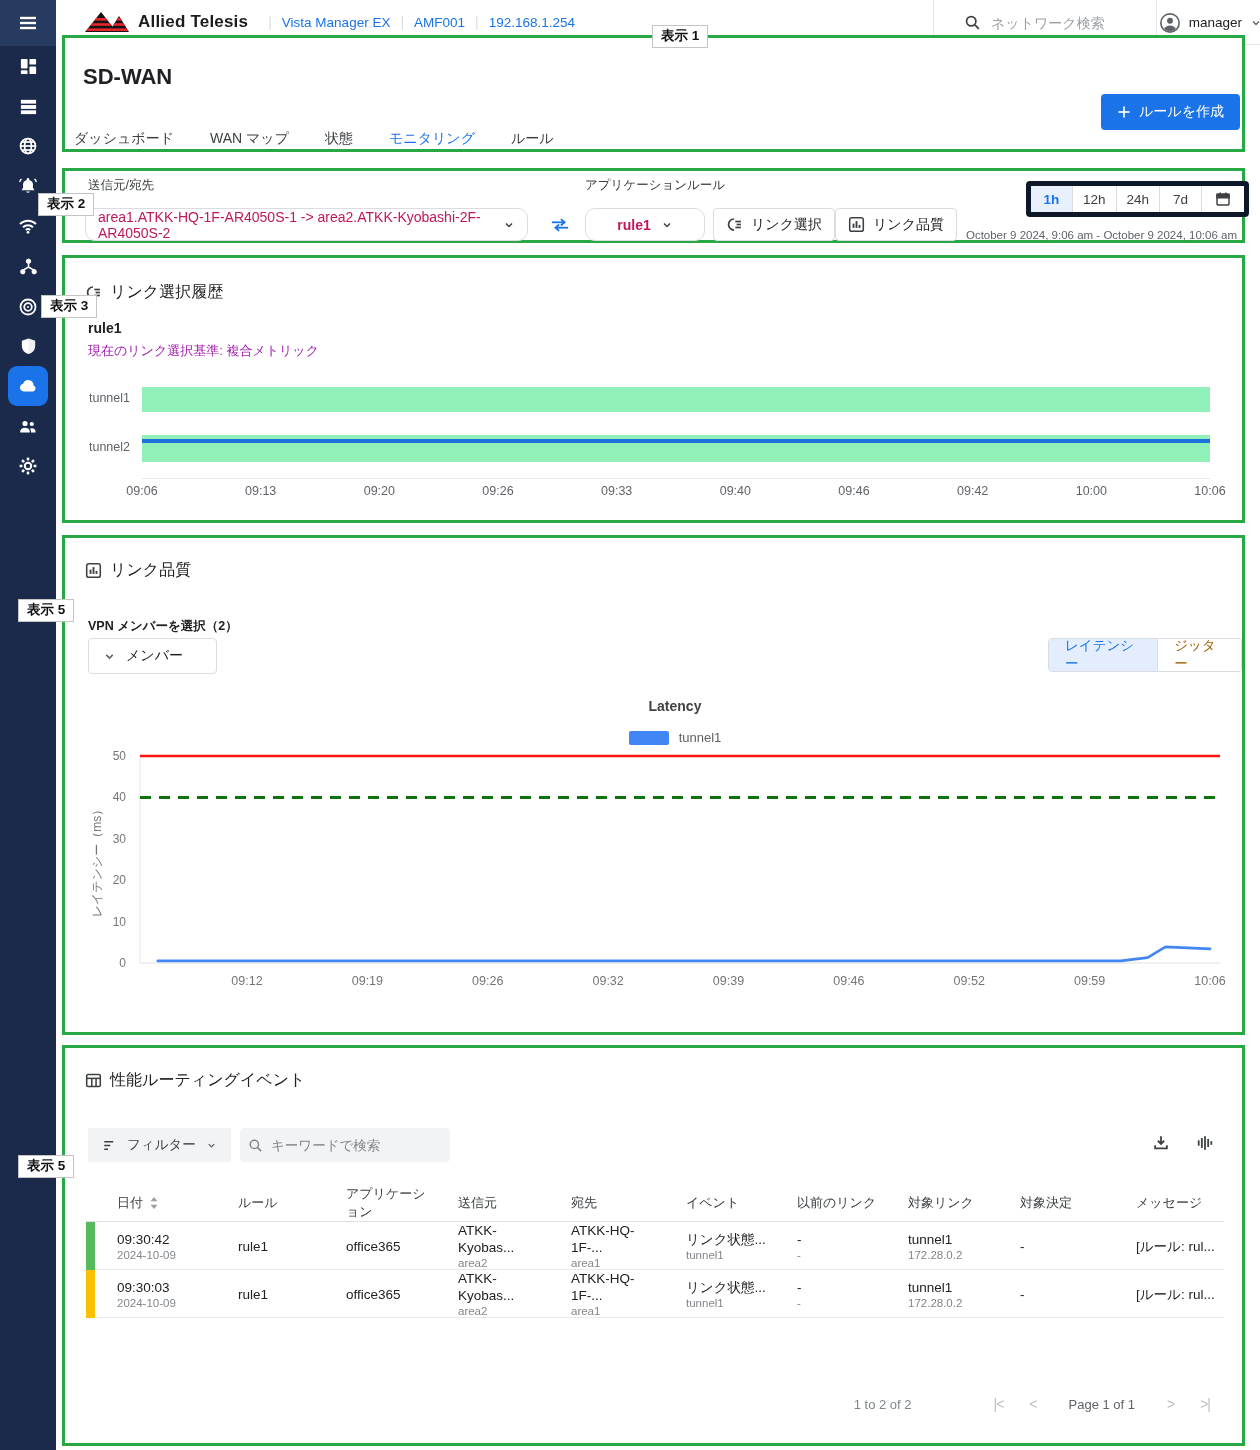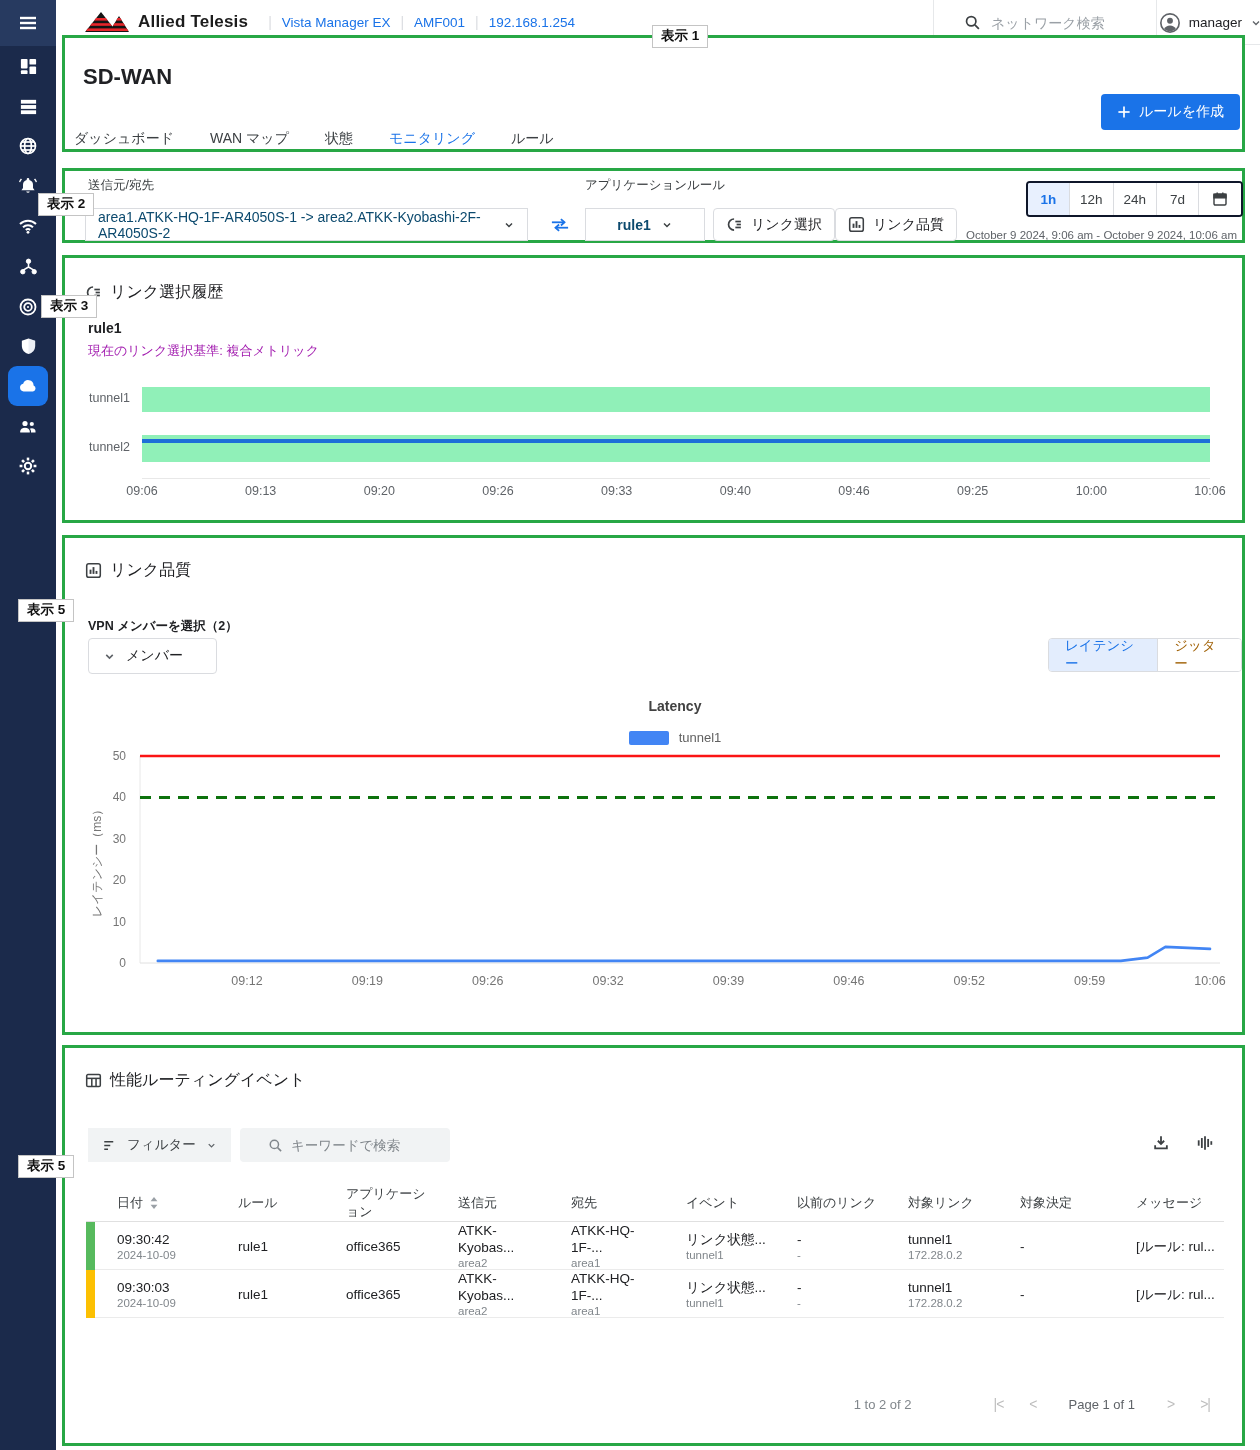--- a/index.html
+++ b/index.html
@@ -36,24 +36,24 @@
   #panel1 { top:35px; height:117px; }
   .page-title { position:absolute; left:18px; top:26px; font-size:22px; font-weight:700; color:#202124; }
   .create-btn { position:absolute; right:2px; top:56px; height:36px; background:#1a73e8; color:#fff; border:none; border-radius:4px; font-size:14px; padding:0 16px; display:flex; align-items:center; gap:8px; cursor:pointer; font-family:inherit; }
   .tabs { position:absolute; left:9px; top:90px; display:flex; gap:36px; }
   .tab { font-size:14px; color:#3c4043; cursor:pointer; padding:2px 0; }
   .tab.active { color:#1a73e8; }
 
   
   #panel2 { top:168px; height:75px; }
   .fld-label { position:absolute; font-size:12.5px; color:#3c4043; }
-  .select { position:absolute; height:33px; border:1px solid #dadce0; border-radius:0; background:#fff; display:flex; align-items:center; gap:10px; padding:0 12px; font-size:14px; font-weight:500; color:#0c4a6e; cursor:pointer; }
+  .select { position:absolute; height:33px; border:1px solid #dadce0; border-radius:10px; background:#fff; display:flex; align-items:center; gap:10px; padding:0 12px; font-size:14px; font-weight:500; color:#be185d; cursor:pointer; }
   .ghost-btn { position:absolute; height:33px; border:1px solid #dadce0; border-radius:4px; background:#fff; display:flex; align-items:center; gap:8px; padding:0 12px; font-size:14px; color:#202124; cursor:pointer; }
   .swap-btn { position:absolute; width:34px; height:30px; display:flex; align-items:center; justify-content:center; cursor:pointer; }
-  .range-group { position:absolute; left:961px; top:10px; height:36px; display:flex; border:2px solid #0f172a; border-radius:4px; overflow:hidden; }
+  .range-group { position:absolute; left:961px; top:10px; height:36px; display:flex; border:5px solid #0f172a; border-radius:4px; overflow:hidden; }
   .range-cell { min-width:42px; padding:0 10px; display:flex; align-items:center; justify-content:center; font-size:13.5px; color:#3c4043; border-right:1px solid #dadce0; cursor:pointer; background:#fff; }
   .range-cell:last-child { border-right:none; }
   .range-cell.active { background:#e8f0fe; color:#1a73e8; font-weight:600; }
   .date-range { position:absolute; right:5px; top:58px; font-size:11.5px; color:#5f6368; }
 
   
   .sec-head { position:absolute; left:20px; display:flex; align-items:center; gap:8px; font-size:16px; color:#202124; }
   .sec-head .i { color:#3c4043; }
 
   
@@ -76,21 +76,21 @@
   .chart-title { position:absolute; left:75px; width:1070px; top:160px; text-align:center; font-size:14px; font-weight:700; color:#424242; }
   .legend { position:absolute; left:75px; width:1070px; top:192px; display:flex; align-items:center; justify-content:center; gap:10px; }
   .legend .sw { width:40px; height:14px; border-radius:2px; }
   .legend .lb { font-size:13px; color:#616161; }
   .y-axis-label { position:absolute; left:-50px; top:314px; width:164px; text-align:center; font-size:12px; color:#757575; transform:rotate(-90deg); }
   .x-axis-label { position:absolute; left:75px; width:1070px; top:458px; text-align:center; font-size:12.5px; font-weight:700; color:#424242; }
 
   
   #panel5 { top:1045px; height:401px; }
   .filter-btn { position:absolute; left:23px; top:80px; height:34px; background:#f1f3f4; border:none; border-radius:0; display:flex; align-items:center; gap:10px; padding:0 14px; font-size:13.5px; color:#3c4043; cursor:pointer; font-family:inherit; }
-  .kw-search { position:absolute; left:175px; top:80px; width:210px; height:34px; background:#f1f3f4; border-radius:4px; display:flex; align-items:center; gap:8px; padding:0 28px; }
+  .kw-search { position:absolute; left:175px; top:80px; width:210px; height:34px; background:#f1f3f4; border-radius:4px; display:flex; align-items:center; gap:8px; padding:0 8px; }
   .kw-search input { background:transparent; border:none; outline:none; font-size:13.5px; width:150px; font-family:inherit; color:#202124; }
   .kw-search input::placeholder { color:#80868b; }
   .tools { position:absolute; right:28px; top:86px; display:flex; gap:26px; color:#3c4043; }
   .tools span { cursor:pointer; }
   .tbl { position:absolute; left:21px; top:137px; width:1138px; }
   .tbl-grid { display:grid; grid-template-columns:10px 121px 108px 112px 113px 115px 111px 111px 112px 116px 109px; align-items:center; }
   .tbl-head { height:37px; border-bottom:1px solid #e0e0e0; }
   .tbl-head .hc { font-size:13px; color:#3c4043; padding-left:21px; display:flex; align-items:center; gap:6px; }
   .tbl-row { height:48px; border-bottom:1px solid #ebebeb; cursor:pointer; }
   .sev { width:9px; height:48px; }
@@ -393,21 +393,21 @@
         <div style="position: absolute; left: 0px; right: 0px; top: 4px; height: 4px; background: rgb(30, 111, 216);"></div>
       </div>
       <div class="ls-axis"></div>
       <div class="ls-tick" style="left: 77px;">09:06</div>
       <div class="ls-tick" style="left: 195.667px;">09:13</div>
       <div class="ls-tick" style="left: 314.333px;">09:20</div>
       <div class="ls-tick" style="left: 433px;">09:26</div>
       <div class="ls-tick" style="left: 551.667px;">09:33</div>
       <div class="ls-tick" style="left: 670.333px;">09:40</div>
       <div class="ls-tick" style="left: 789px;">09:46</div>
-      <div class="ls-tick" style="left: 907.667px;">09:25</div>
+      <div class="ls-tick" style="left: 907.667px;">09:42</div>
       <div class="ls-tick" style="left: 1026.33px;">10:00</div>
       <div class="ls-tick" style="left: 1145px;">10:06</div>
     </div>
 </section>
 
 <section class="panel" id="panel4">
   <div class="sec-head" style="top:22px">
     <span class="i">
         <svg width="17" height="17" viewBox="0 0 20 20" fill="none" stroke="#3c4043" stroke-width="1.8">
           <rect x="2" y="2" width="16" height="16" rx="2.5"></rect>

